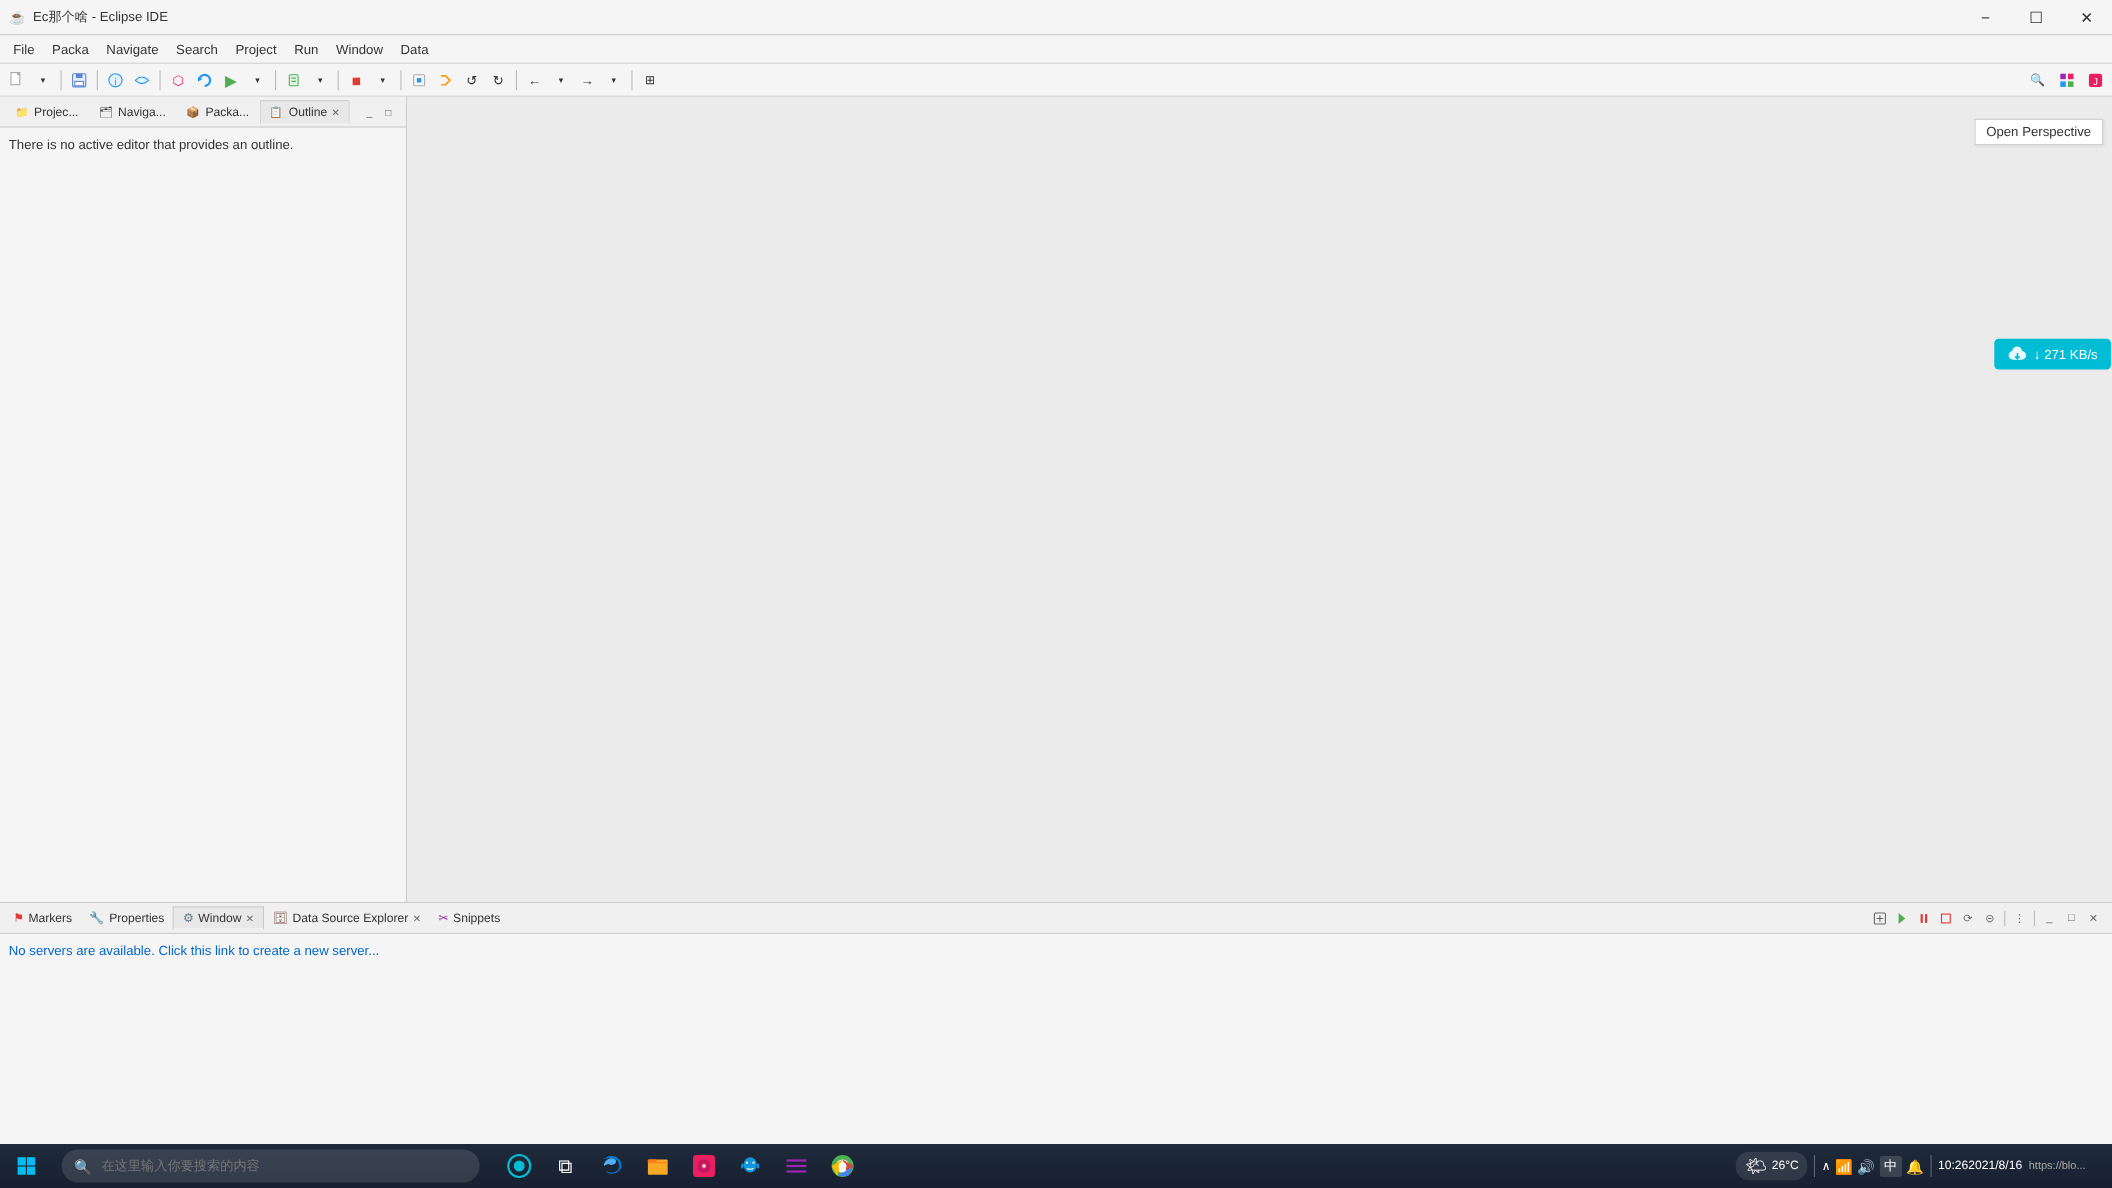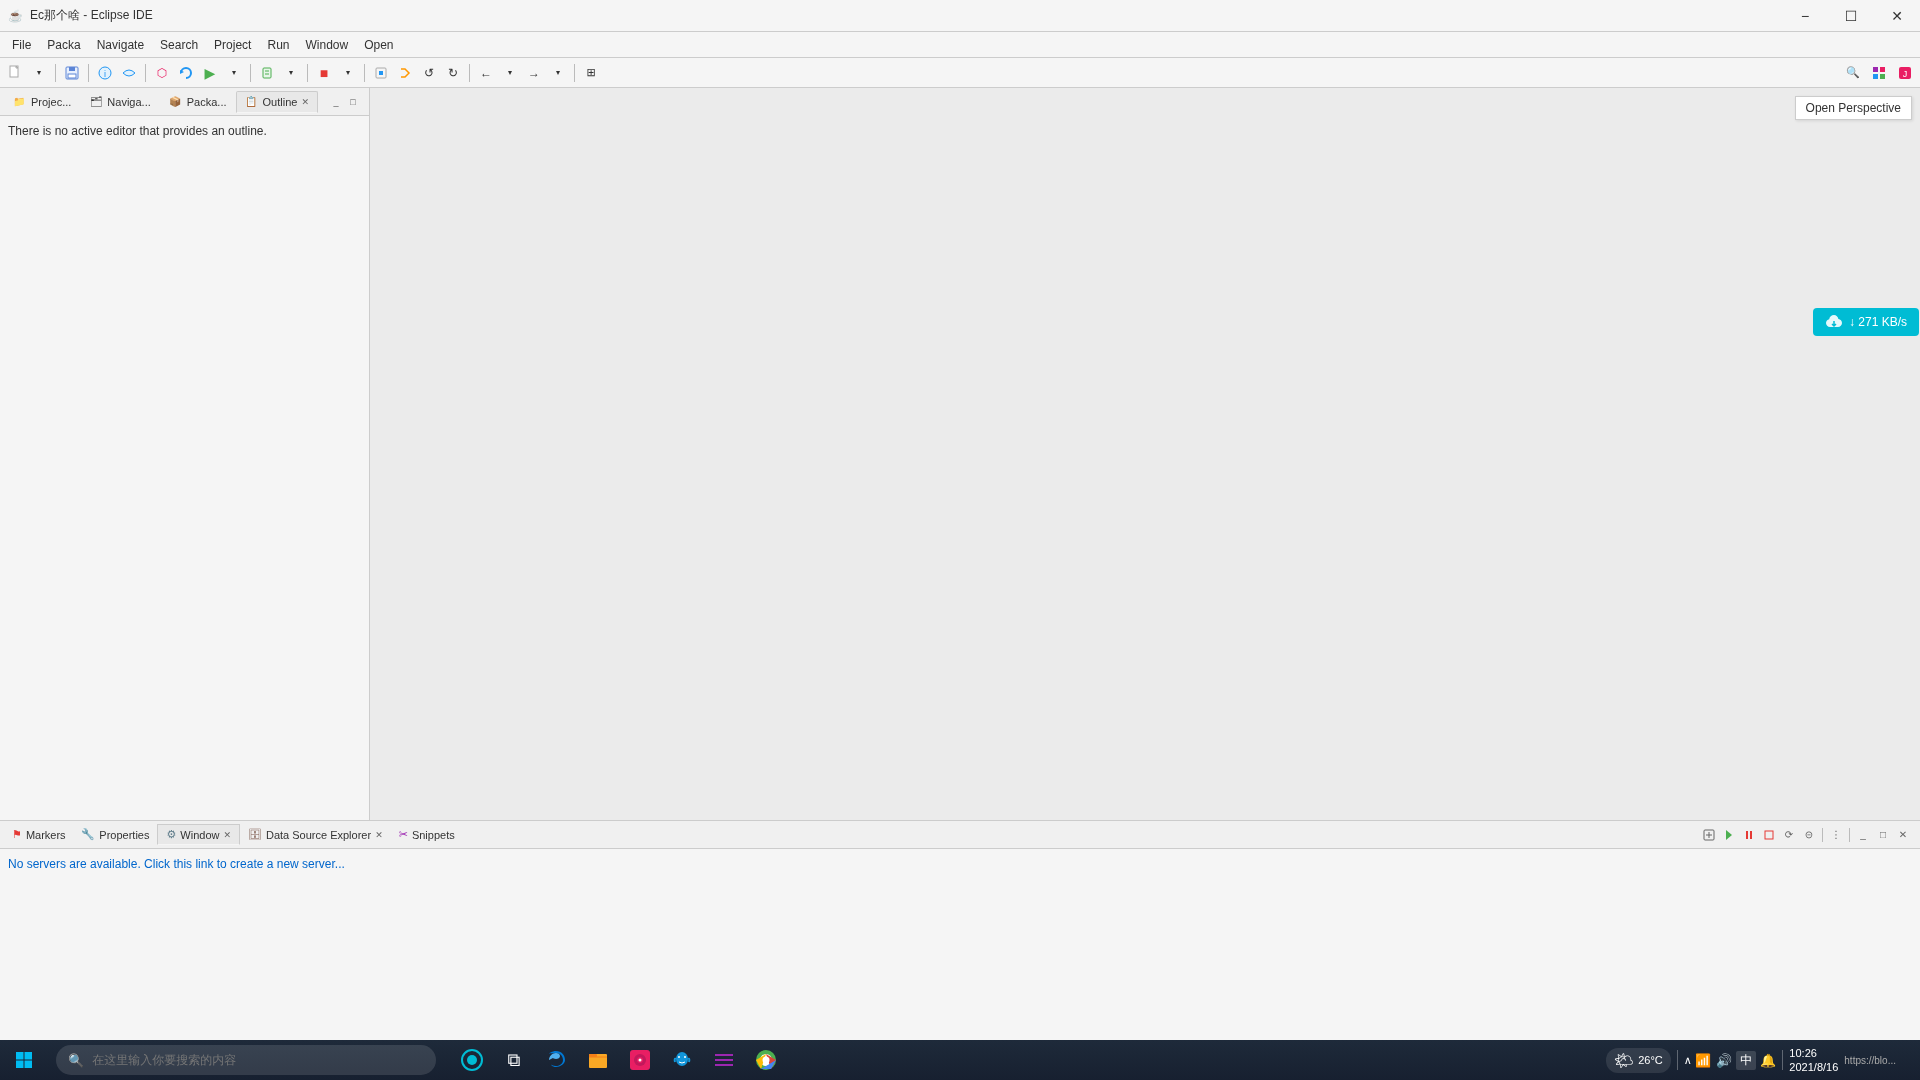--- a/index.html
+++ b/index.html
@@ -166,21 +166,21 @@
       flex: 1;
       background: #ebebeb;
       display: flex;
       flex-direction: column;
       position: relative;
     }
 
     
     #open-perspective-btn {
       position: absolute;
-      top: 8px;
+      top: 20px;
       right: 8px;
       background: white;
       border: 1px solid #ccc;
       padding: 4px 10px;
       font-size: 12px;
       cursor: pointer;
       color: #333;
       box-shadow: 1px 1px 3px rgba(0,0,0,0.1);
     }
 
@@ -333,22 +333,21 @@
       margin-left: auto;
       display: flex;
       align-items: center;
       gap: 6px;
       padding: 0 12px;
       color: white;
       font-size: 11px;
     }
     #clock {
       display: flex;
-      flex-direction: column;
-      align-items: flex-start;
+      align-items: flex-end;
       font-size: 11px;
       color: white;
       line-height: 1.3;
     }
     #tray-icons {
       display: flex;
       align-items: center;
       gap: 4px;
       color: white;
       font-size: 13px;
@@ -416,21 +415,21 @@
 </div>
 
 <div id="menu-bar">
   <span class="menu-item">File</span>
   <span class="menu-item">Packa</span>
   <span class="menu-item">Navigate</span>
   <span class="menu-item">Search</span>
   <span class="menu-item">Project</span>
   <span class="menu-item">Run</span>
   <span class="menu-item">Window</span>
-  <span class="menu-item">Open</span>
+  <span class="menu-item">Data</span>
 </div>
 
 <div id="toolbar">
 
   <div class="tb-btn">
     <svg width="16" height="16" viewBox="0 0 16 16">
         <rect x="3" y="1" width="8" height="11" fill="white" stroke="#aaa"></rect>
         <polygon points="9,1 11,3 11,3 9,3" fill="#ddd" stroke="#aaa"></polygon>
       </svg>
   </div>

